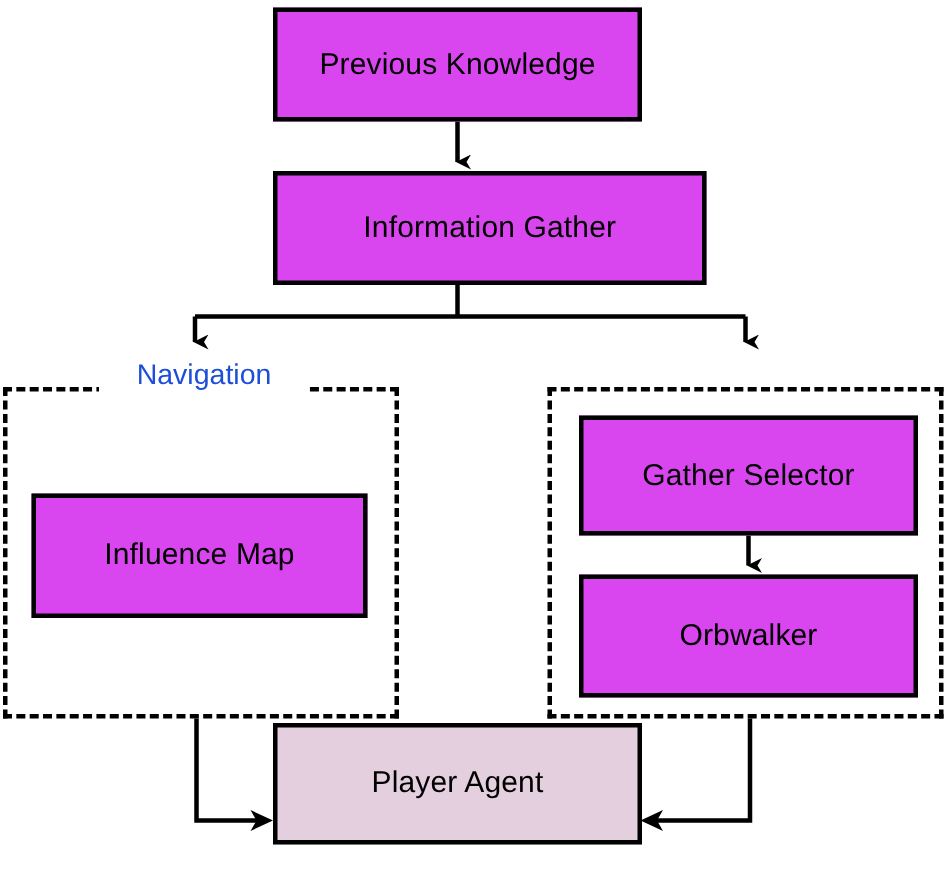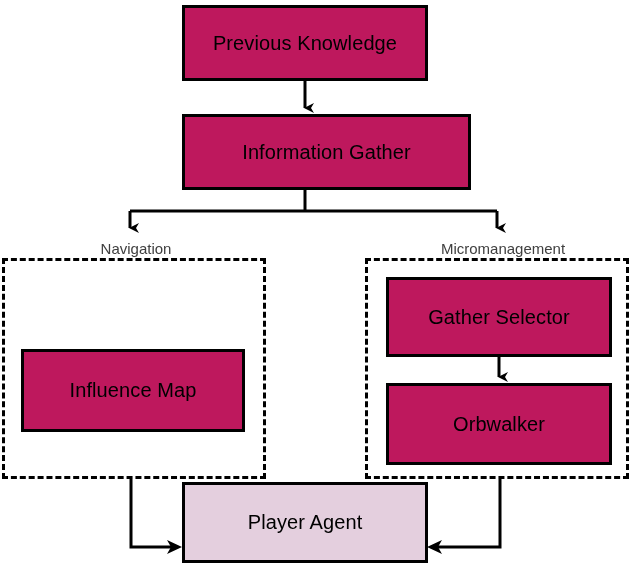--- a/index.html
+++ b/index.html
@@ -19,21 +19,21 @@
     position: absolute;
     left: 0;
     top: 0;
     width: 632px;
     height: 588px;
   }
   .node-box {
     position: absolute;
     box-sizing: border-box;
     border: 3px solid #000000;
-    background: #be185d;
+    background: #d946ef;
     display: flex;
     align-items: center;
     justify-content: center;
   }
   .node-box.filled {
     background: #e4cfde;
   }
   .node-label {
     font-size: 20px;
     color: #000000;
@@ -42,22 +42,22 @@
     white-space: nowrap;
   }
   .group-box {
     position: absolute;
     box-sizing: border-box;
     border: 3px dashed #000000;
     background: transparent;
   }
   .group-title {
     position: absolute;
-    font-size: 15px;
-    color: #404040;
+    font-size: 19px;
+    color: #1d4ed8;
     font-family: "Liberation Sans", sans-serif;
     white-space: nowrap;
     background: #ffffff;
     padding: 0 6px;
     text-align: center;
   }
 </style>
 </head>
 <body>
 
@@ -100,26 +100,25 @@
     <span class="node-label">Previous Knowledge</span>
   </div>
 
   <div class="node-box" style="left:182px; top:114px; width:289px; height:76px;">
     <span class="node-label">Information Gather</span>
   </div>
 
   <div class="group-box" style="left:2px; top:258px; width:264px; height:221px;"></div>
   <div class="group-title" style="left:66px; top:240px; width:128px;">Navigation</div>
 
-  <div class="node-box" style="left:21px; top:329px; width:224px; height:83px;margin-top:20px;">
+  <div class="node-box" style="left:21px; top:329px; width:224px; height:83px;">
     <span class="node-label">Influence Map</span>
   </div>
 
   <div class="group-box" style="left:365px; top:258px; width:264px; height:221px;"></div>
-  <div class="group-title" style="left:393px; top:240px; width:208px;">Micromanagement</div>
 
   <div class="node-box" style="left:386px; top:277px; width:226px; height:80px;">
     <span class="node-label">Gather Selector</span>
   </div>
 
   <div class="node-box" style="left:386px; top:383px; width:226px; height:82px;text-align:right;">
     <span class="node-label">Orbwalker</span>
   </div>
 
   <div class="node-box filled" style="left:182px; top:482px; width:246px; height:81px;">

